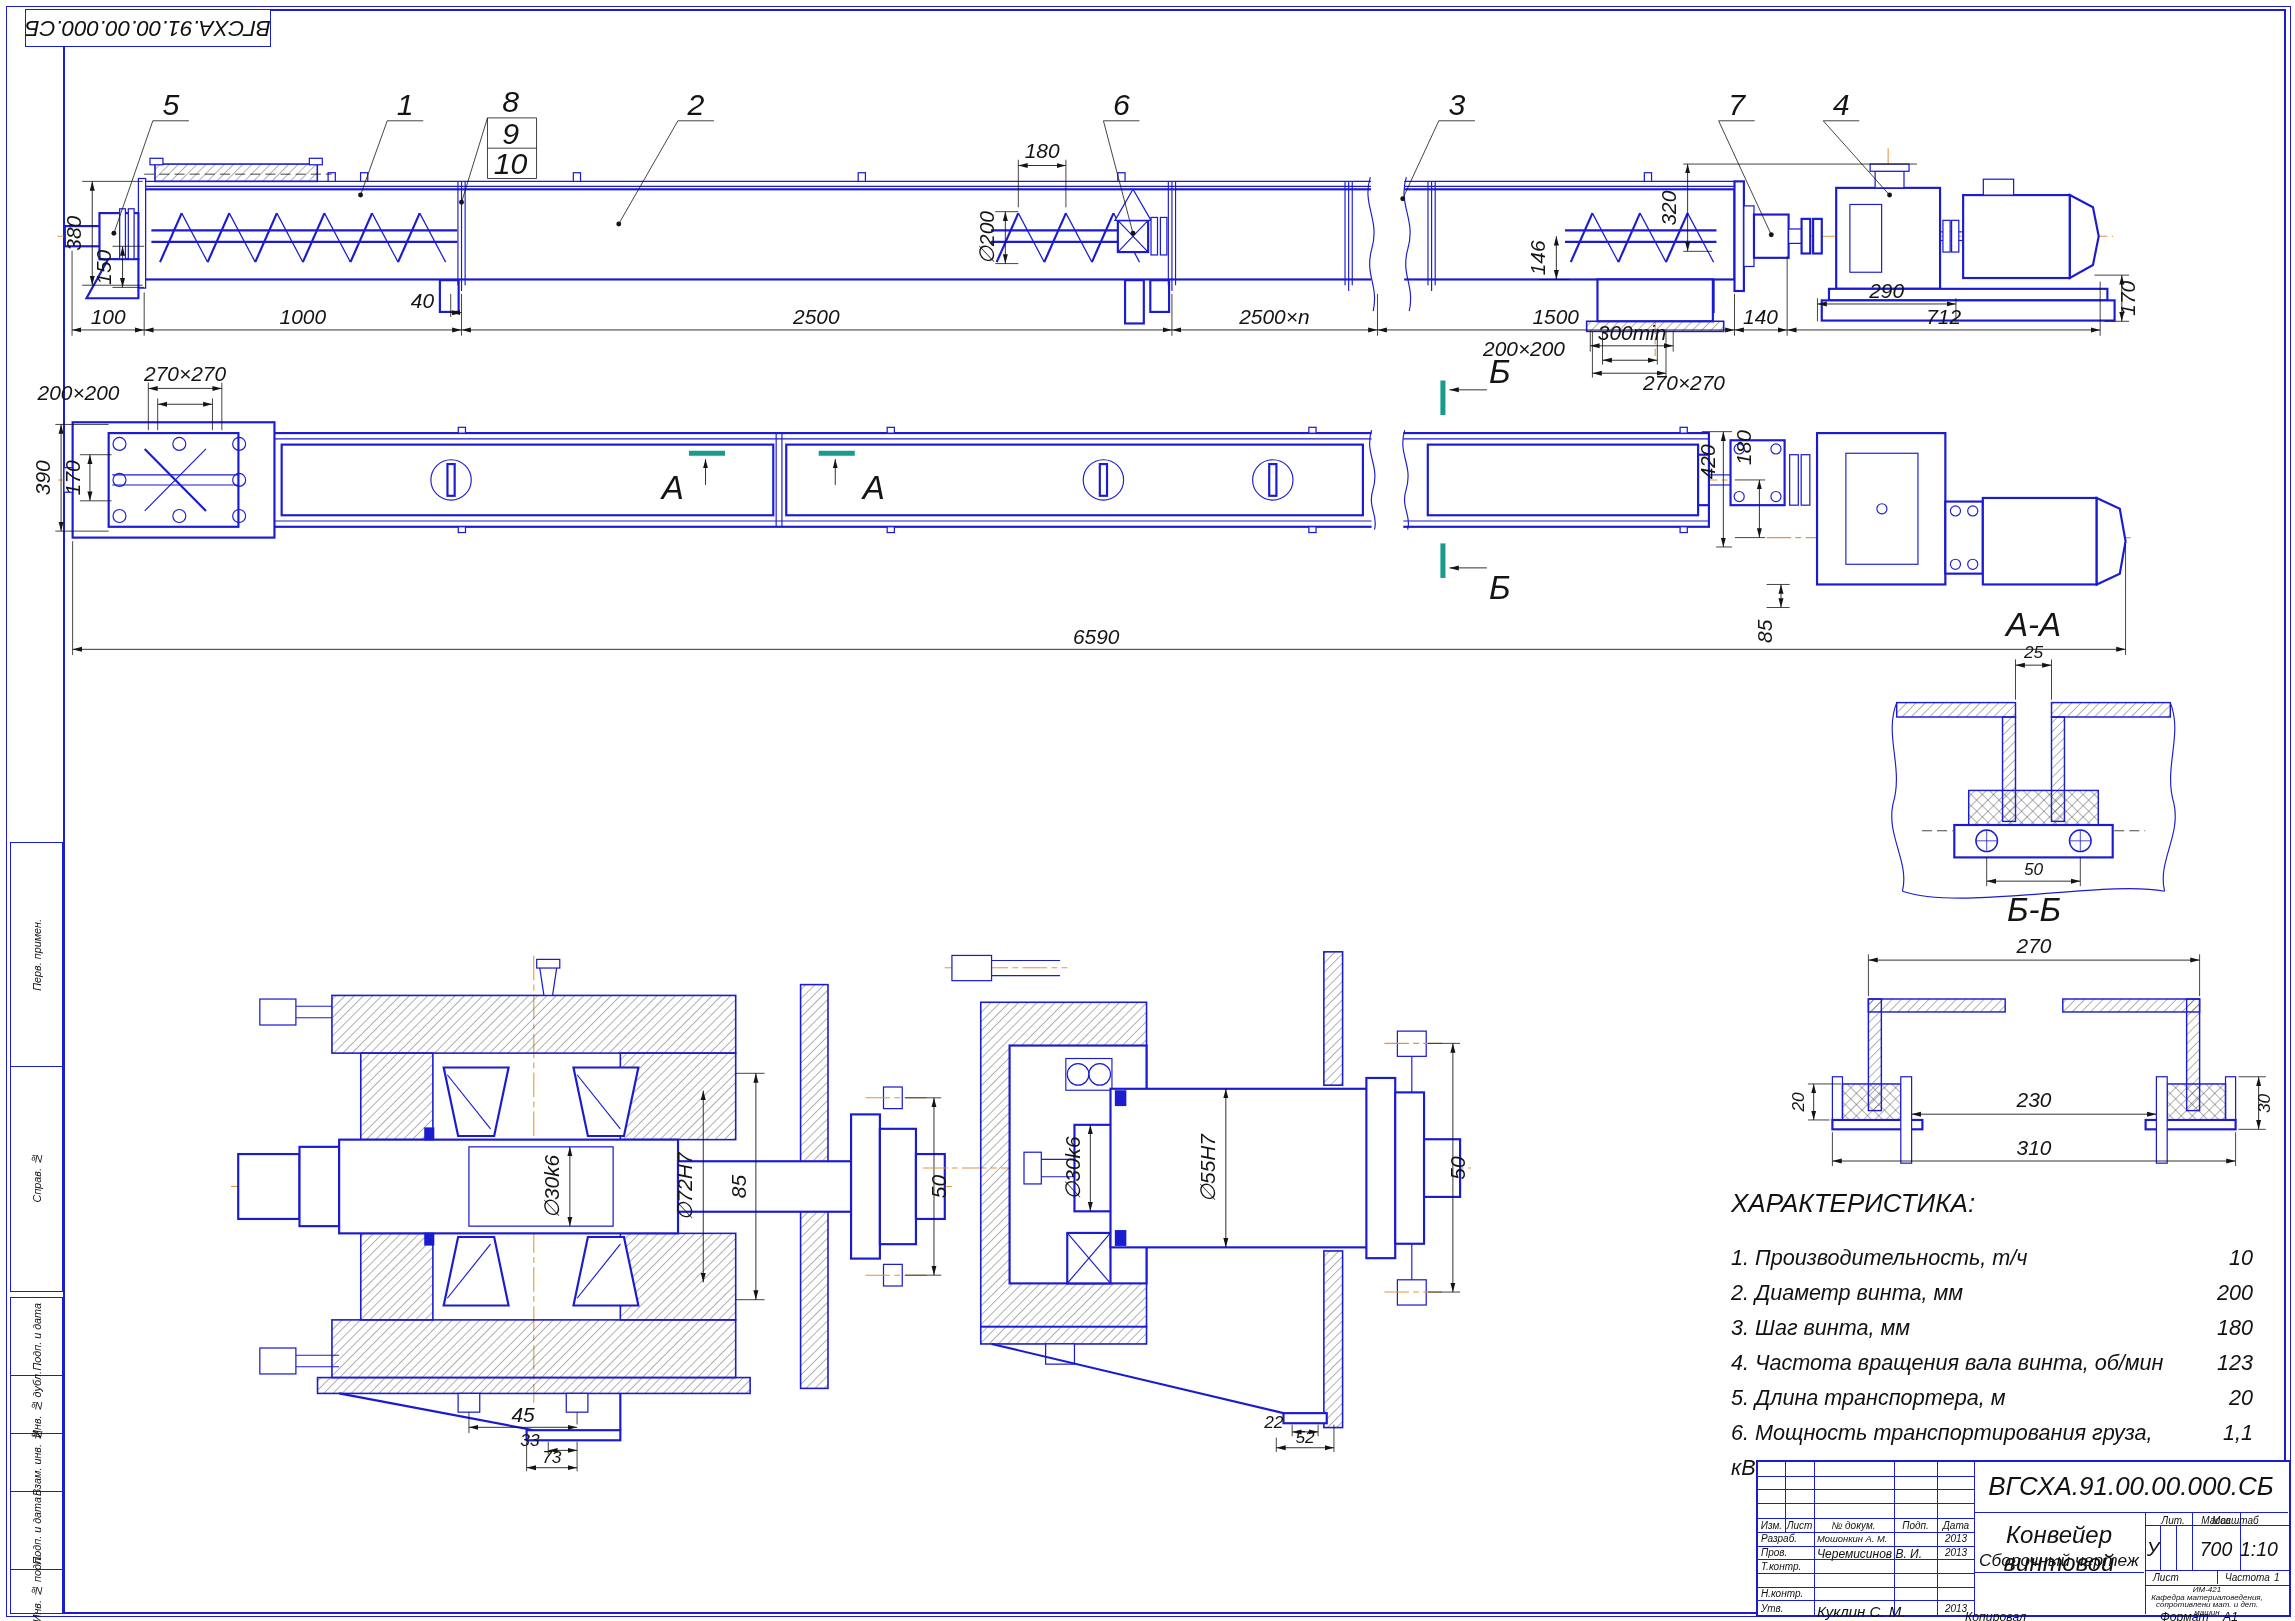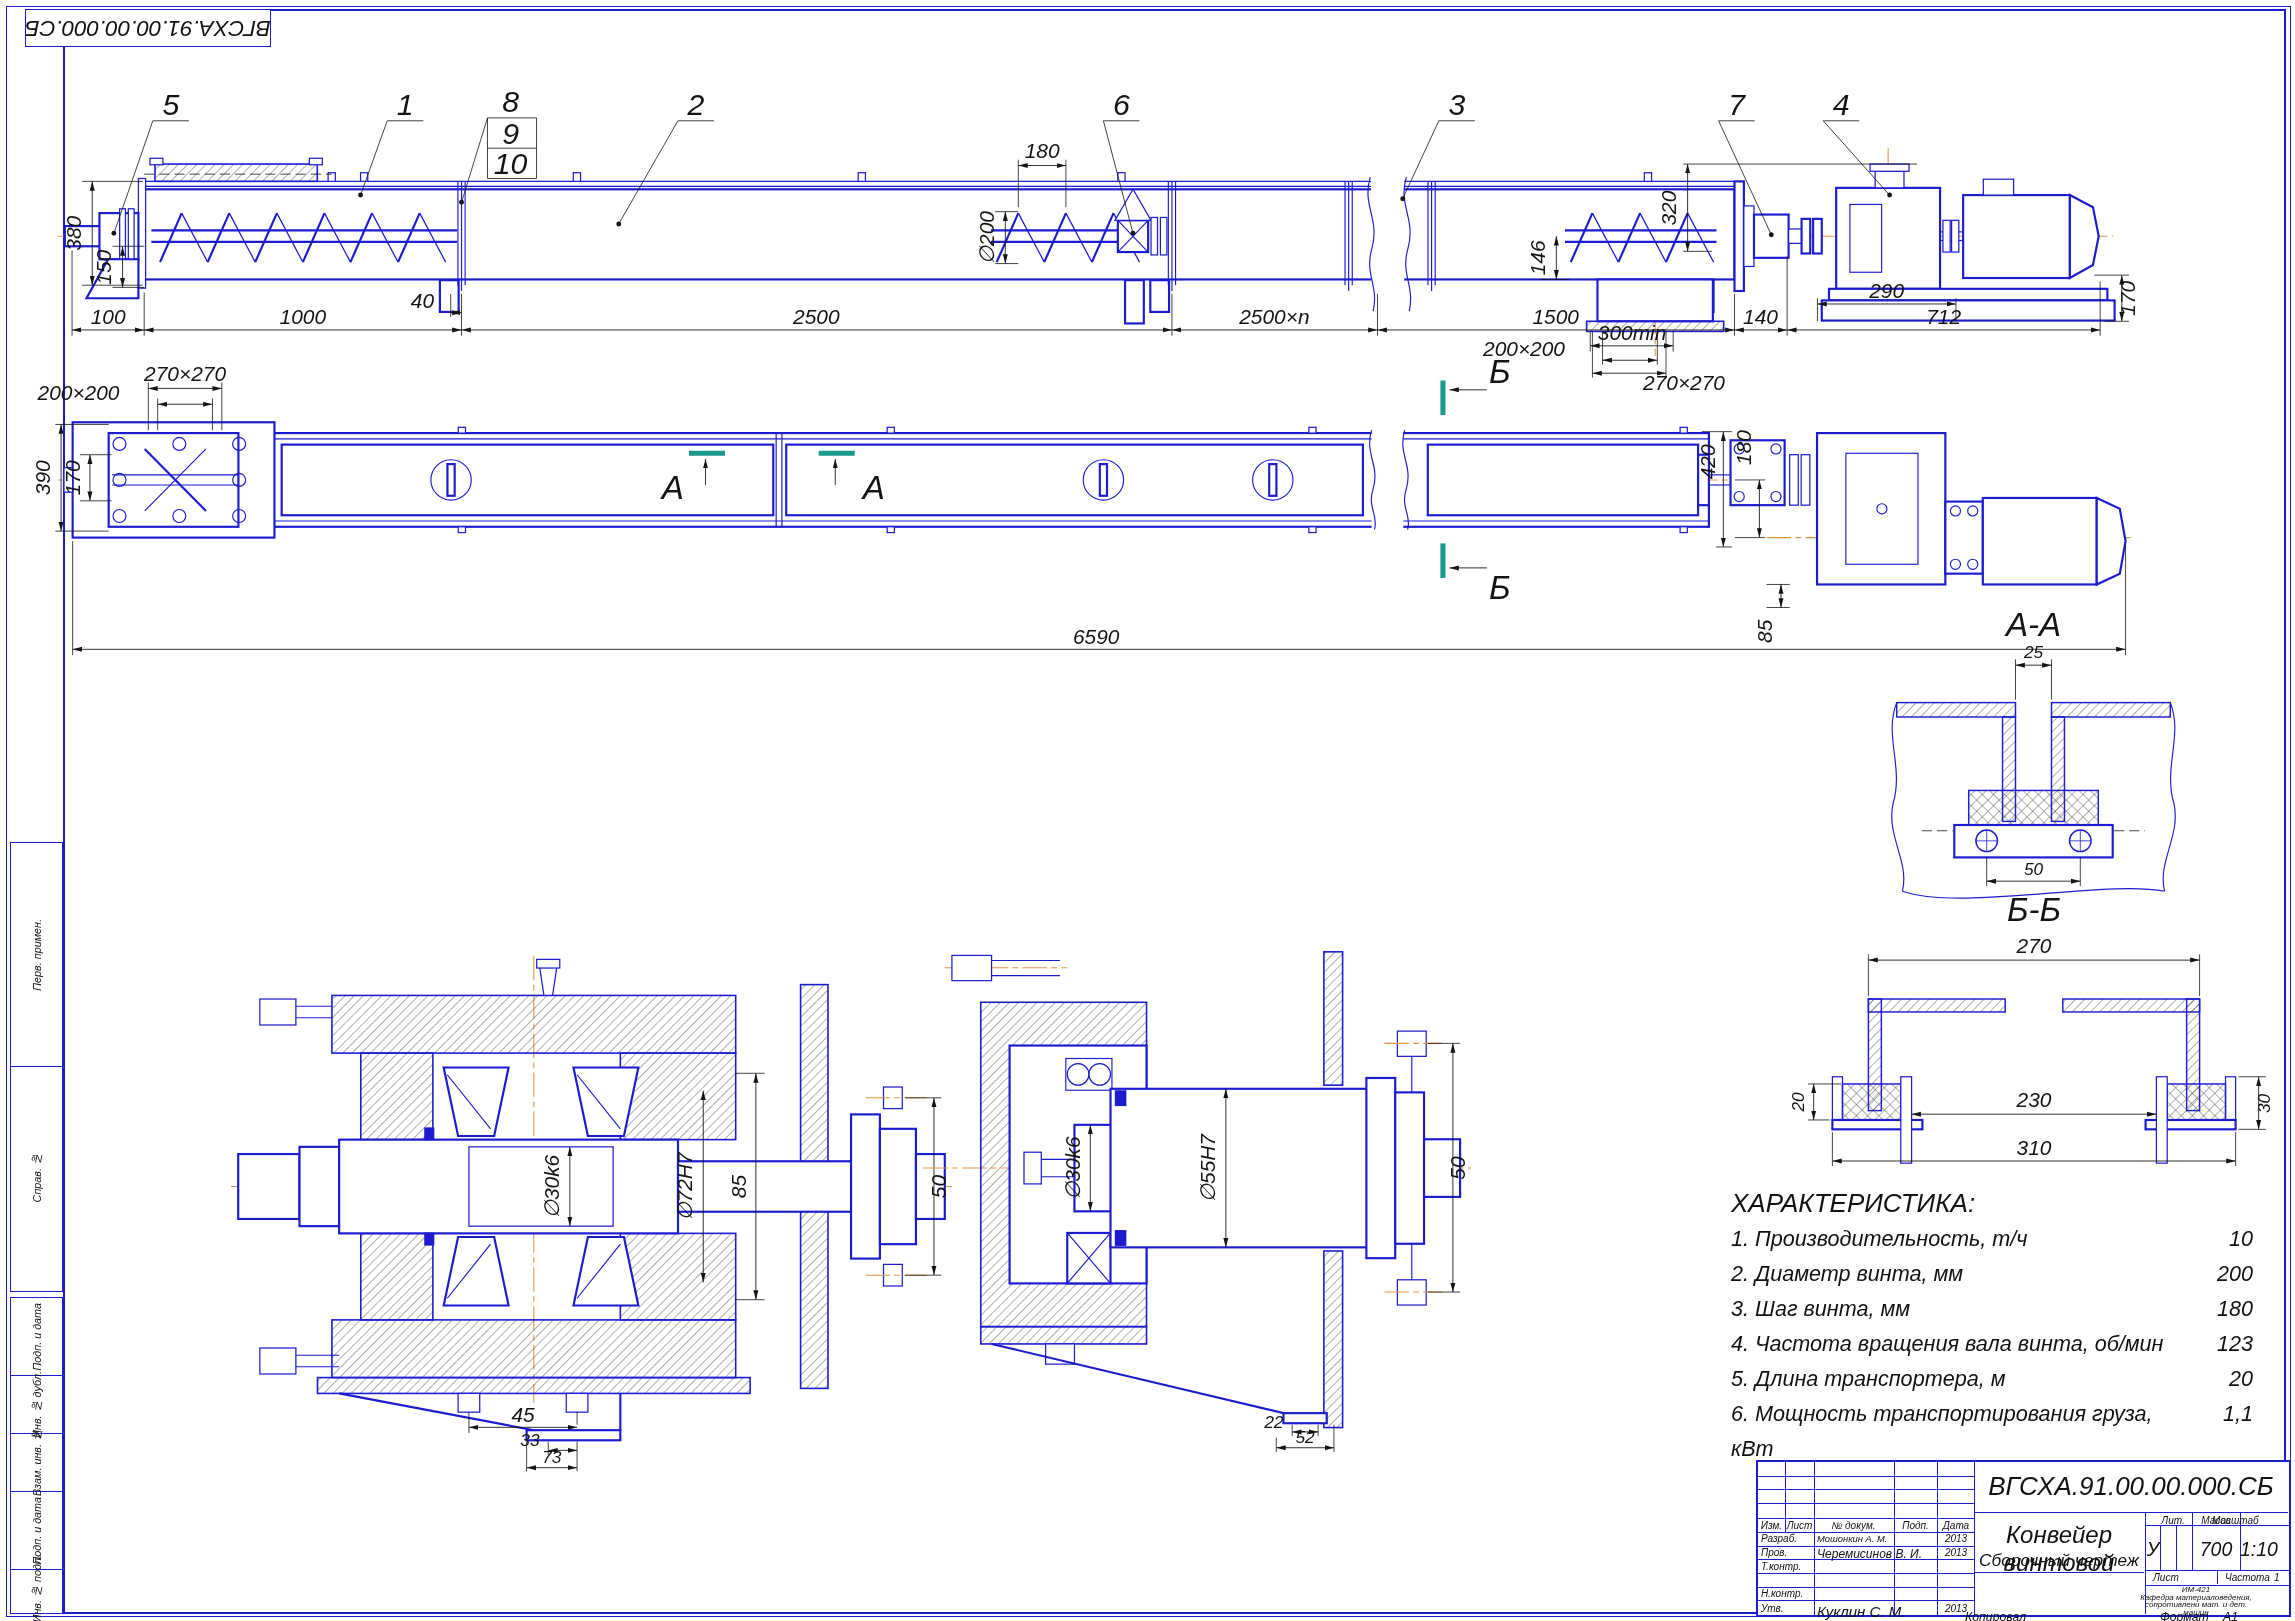--- a/index.html
+++ b/index.html
@@ -32,21 +32,21 @@
   .stampbox{position:absolute;left:25px;top:8.7px;width:244px;height:36px;border:1.4px solid var(--blue);
             display:flex;align-items:center;justify-content:center;background:#fff}
   .stampbox span{transform:rotate(180deg);font:italic 22.4px "Liberation Sans",sans-serif;color:#111;white-space:nowrap}
   
   .mbox{position:absolute;left:10px;width:53px;border:1.4px solid var(--blue);box-sizing:border-box;background:#fff}
   .mcell{border-bottom:1.4px solid var(--blue);display:flex;align-items:center;justify-content:center;box-sizing:border-box}
   .mcell:last-child{border-bottom:none}
   .mcell span{writing-mode:vertical-rl;transform:rotate(180deg);font:italic 10.8px "Liberation Sans",sans-serif;color:#111;white-space:nowrap}
   
   #chars{position:absolute;left:1731px;top:1188px;width:522px;color:#111}
-  #chars .ttl{font:italic 26px "Liberation Sans",sans-serif;margin-bottom:2px}
+  #chars .ttl{font:italic 26px "Liberation Sans",sans-serif;margin-bottom:21px}
   #chars .row{display:flex;font:italic 21.6px "Liberation Sans",sans-serif;line-height:35px}
   #chars .row .t{flex:1}
   #chars .row .v{width:58px;text-align:right}
   
   #tb{position:absolute;left:1756px;top:1460px;width:531px;height:153px;border:2.2px solid var(--blue);box-sizing:content-box;background:#fff;color:#111}
   .vl,.hl{position:absolute;background:var(--blue)}
   .vl{width:1.4px}
   .hl{height:1.4px}
   .tbt{position:absolute;font:italic 10px "Liberation Sans",sans-serif;white-space:nowrap}
   .cen{text-align:center}
@@ -844,21 +844,21 @@
     <div class="tbt cen" style="left:434px;top:53px;width:48px">Масса</div>
     <div class="tbt cen" style="left:454px;top:53px;width:37px">Масштаб</div>
     <div class="val cen" style="position:absolute;left:387px;top:76px;width:16px">У</div>
     <div class="val cen" style="position:absolute;left:434px;top:76px;width:48px">700</div>
     <div class="val cen" style="position:absolute;left:482px;top:76px;width:32px">1:10</div>
 
     <div class="tbt" style="left:395px;top:110px">Лист</div>
     <div class="tbt" style="left:467px;top:110px">Частота</div>
     <div class="tbt" style="left:516px;top:110px">1</div>
 
-    <div class="org" style="position:absolute;left:376px;top:124px;width:124px">
+    <div class="org" style="position:absolute;left:387px;top:124px;width:124px">
       <div>ИМ-421</div>
       <div>Кафедра материаловедения,</div>
       <div>сопротивлени мат. и дет.</div>
       <div>машин</div>
     </div>
   </div>
 
   <div id="bottomrow">
     <span style="left:209px">Копировал</span>
     <span style="left:404px">Формат</span>

